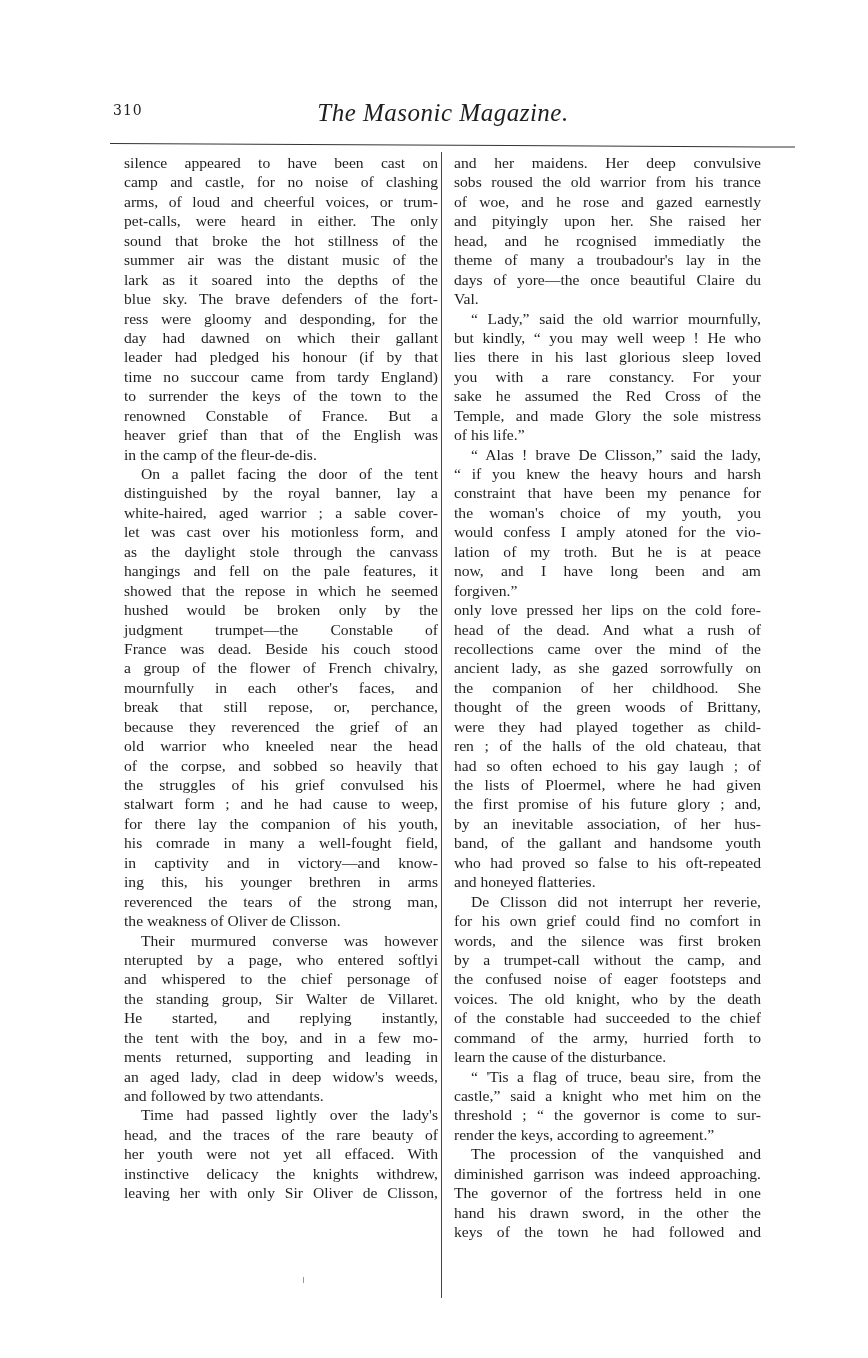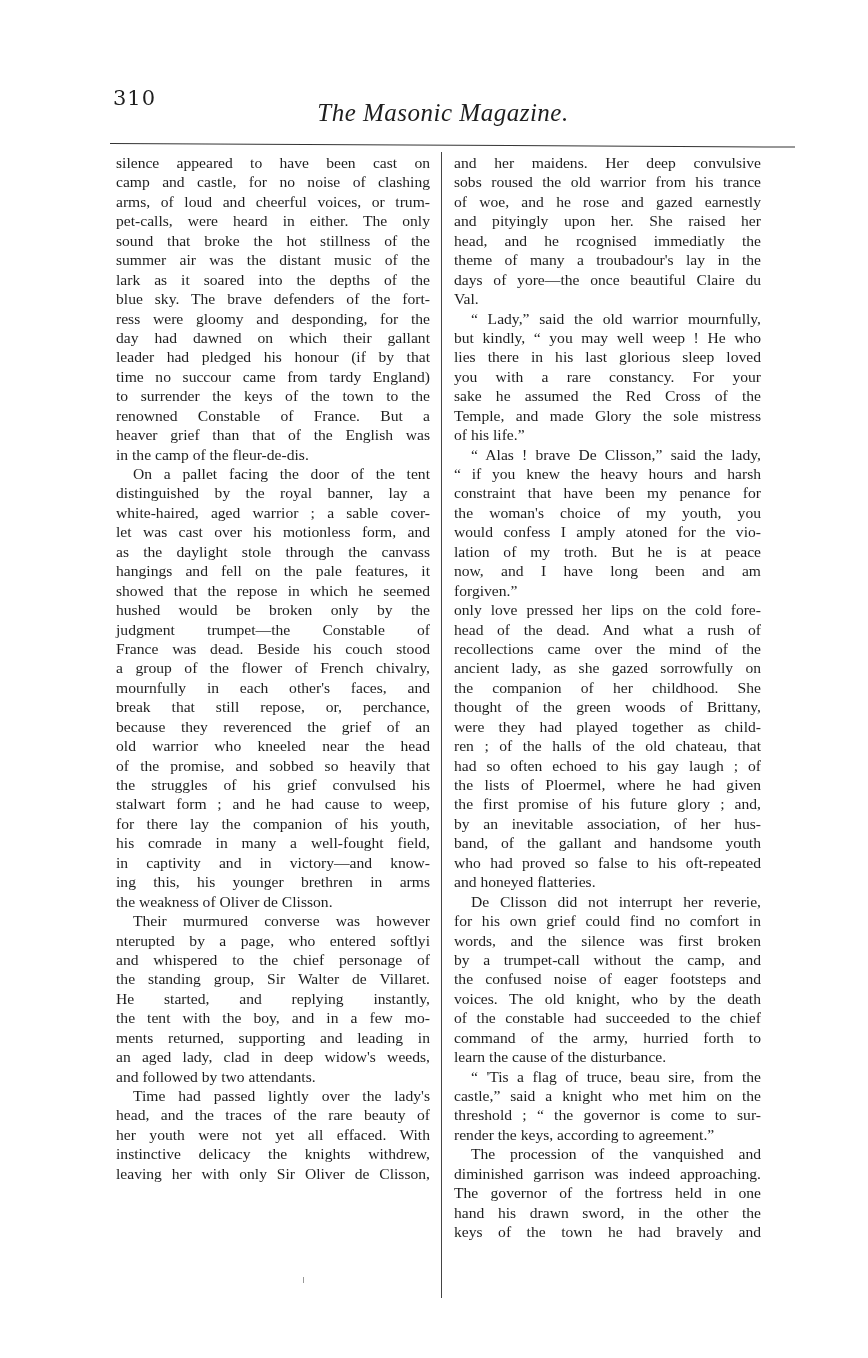--- a/index.html
+++ b/index.html
@@ -1,36 +1,36 @@
 <!DOCTYPE html>
 <html><head>
   <meta charset="utf-8">
   <style>
     html, body { margin: 0; padding: 0; background: #ffffff; }
     body { width: 868px; height: 1358px; position: relative; overflow: hidden; color: #1e1e1e; }
     .page-number {
-      position: absolute; left: 113px; top: 86px;
-      font-family: "DejaVu Serif", serif; font-size: 21px; letter-spacing: 1px;
+      position: absolute; left: 113px; top: 102px;
+      font-family: "DejaVu Serif", serif; font-size: 14px; letter-spacing: 1px;
     }
     .running-title {
       position: absolute; left: 0; width: 868px; top: 99px; text-align: center;
       font-family: "Liberation Serif", serif; font-style: italic; font-size: 25px;
       letter-spacing: 0.5px; padding-left: 18px; box-sizing: border-box;
     }
     .header-rule {
       position: absolute; left: 110px; top: 143px; width: 685px; height: 0;
       border-top: 1.5px solid #333;
       transform: rotate(0.3deg); transform-origin: left center;
     }
     .column {
       position: absolute; top: 153px;
       font-family: "Liberation Serif", serif; font-size: 15.6px; line-height: 19.45px;
       text-align: justify;
     }
-    .col-left { left: 116px; width: 314px; }
+    .col-left { left: 124px; width: 314px; }
     .col-right { left: 454px; width: 307px; }
     .column-divider {
       position: absolute; left: 441px; top: 152px; width: 0; height: 1146px;
       border-left: 1.3px solid #444;
     }
     .line { display: block; white-space: nowrap; text-align-last: justify; height: 19.45px; }
     .line.last { text-align-last: left; }
     .line.indent { padding-left: 17px; }
     .footer-mark {
       position: absolute; left: 303px; top: 1277px; width: 1px; height: 6px; background: #999;
@@ -68,27 +68,28 @@
     <span class="line">hangings and fell on the pale features, it</span>
     <span class="line">showed that the repose in which he seemed</span>
     <span class="line">hushed would be broken only by the</span>
     <span class="line">judgment trumpet—the Constable of</span>
     <span class="line">France was dead. Beside his couch stood</span>
     <span class="line">a group of the flower of French chivalry,</span>
     <span class="line">mournfully in each other's faces, and</span>
     <span class="line">break that still repose, or, perchance,</span>
     <span class="line">because they reverenced the grief of an</span>
     <span class="line">old warrior who kneeled near the head</span>
-    <span class="line">of the promise, and sobbed so heavily that</span>
+    <span class="line">of the corpse, and sobbed so heavily that</span>
     <span class="line">the struggles of his grief convulsed his</span>
     <span class="line">stalwart form ; and he had cause to weep,</span>
     <span class="line">for there lay the companion of his youth,</span>
     <span class="line">his comrade in many a well-fought field,</span>
     <span class="line">in captivity and in victory—and know-</span>
     <span class="line">ing this, his younger brethren in arms</span>
+    <span class="line">reverenced the tears of the strong man,</span>
     <span class="line last">the weakness of Oliver de Clisson.</span>
     <span class="line indent">Their murmured converse was however</span>
     <span class="line">nterupted by a page, who entered softlyi</span>
     <span class="line">and whispered to the chief personage of</span>
     <span class="line">the standing group, Sir Walter de Villaret.</span>
     <span class="line">He started, and replying instantly,</span>
     <span class="line">the tent with the boy, and in a few mo-</span>
     <span class="line">ments returned, supporting and leading in</span>
     <span class="line">an aged lady, clad in deep widow's weeds,</span>
     <span class="line last">and followed by two attendants.</span>
@@ -148,16 +149,16 @@
     <span class="line">command of the army, hurried forth to</span>
     <span class="line last">learn the cause of the disturbance.</span>
     <span class="line indent">“ 'Tis a flag of truce, beau sire, from the</span>
     <span class="line">castle,” said a knight who met him on the</span>
     <span class="line">threshold ; “ the governor is come to sur-</span>
     <span class="line last">render the keys, according to agreement.”</span>
     <span class="line indent">The procession of the vanquished and</span>
     <span class="line">diminished garrison was indeed approaching.</span>
     <span class="line">The governor of the fortress held in one</span>
     <span class="line">hand his drawn sword, in the other the</span>
-    <span class="line">keys of the town he had bravely and</span>
+    <span class="line">keys of the town he had followed and</span>
   </div>
 
 <div class="footer-mark"></div>
 
 </body></html>

